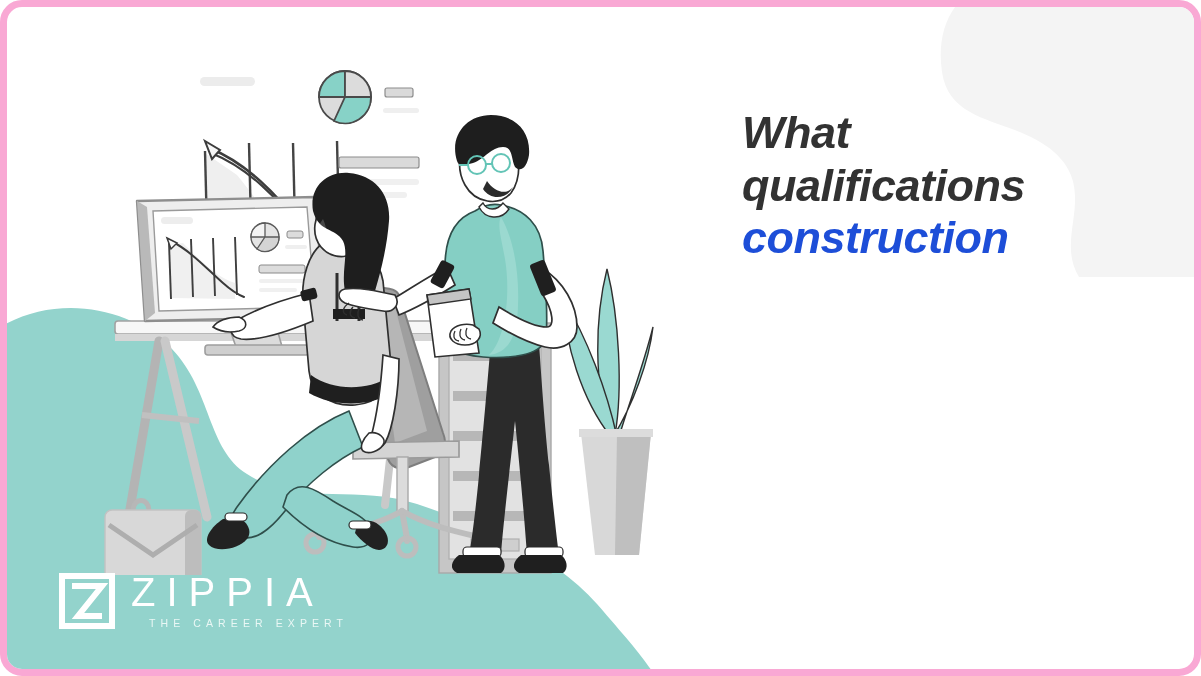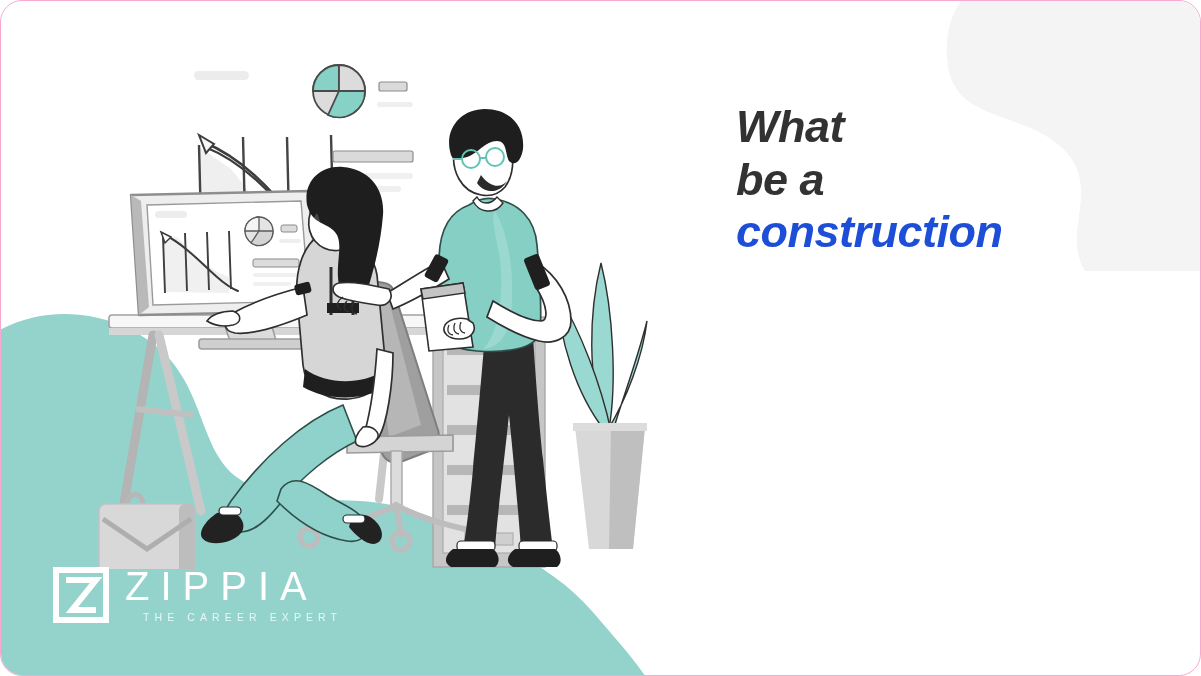--- a/index.html
+++ b/index.html
@@ -2,21 +2,21 @@
 <html><head>
 <meta charset="utf-8">
 <title>Zippia Career Card</title>
 <style>
   *{box-sizing:border-box;margin:0;padding:0;}
   html,body{width:1201px;height:676px;background:#ffffff;
     font-family:"Liberation Sans",sans-serif;overflow:hidden;}
 
   #card{
     position:relative;width:1201px;height:676px;
-    background:#ffffff;border:1px solid #f9a8d4;border-radius:22px;
+    background:#ffffff;border:7px solid #f9a8d4;border-radius:22px;
     overflow:hidden;
   }
 
   
   .blob{position:absolute;pointer-events:none;}
   #blob-gray{top:-30px;right:-40px;width:330px;height:300px;}
   #blob-teal{left:-10px;bottom:-10px;width:700px;height:420px;}
 
   
   #illustration{position:absolute;left:80px;top:48px;width:620px;height:520px;}
@@ -283,21 +283,21 @@
 
       <circle cx="390" cy="110" r="9" fill="none" stroke="#63c4b6" stroke-width="2"></circle>
       <circle cx="414" cy="108" r="9" fill="none" stroke="#63c4b6" stroke-width="2"></circle>
       <line x1="399" y1="109" x2="405" y2="109" stroke="#63c4b6" stroke-width="2"></line>
       <line x1="381" y1="110" x2="372" y2="110" stroke="#63c4b6" stroke-width="2"></line>
     </g>
   </svg>
 
   <div id="headline">
     <div>What</div>
-    <div>be a</div>
+    <div>qualifications</div>
     <div class="accent">construction</div>
   </div>
 
   <div id="logo">
     <svg id="logo-mark" viewBox="0 0 56 56">
       <path d="M3 3 H53 V53 H3 Z" fill="none" stroke="#ffffff" stroke-width="6"></path>
       <path d="M13 13 H43 L19 43 H43" fill="none" stroke="#ffffff" stroke-width="6" stroke-linejoin="miter"></path>
       <path d="M28 6 L28 50" stroke="#8fd2cb" stroke-width="0"></path>
     </svg>
     <div id="logo-words">

